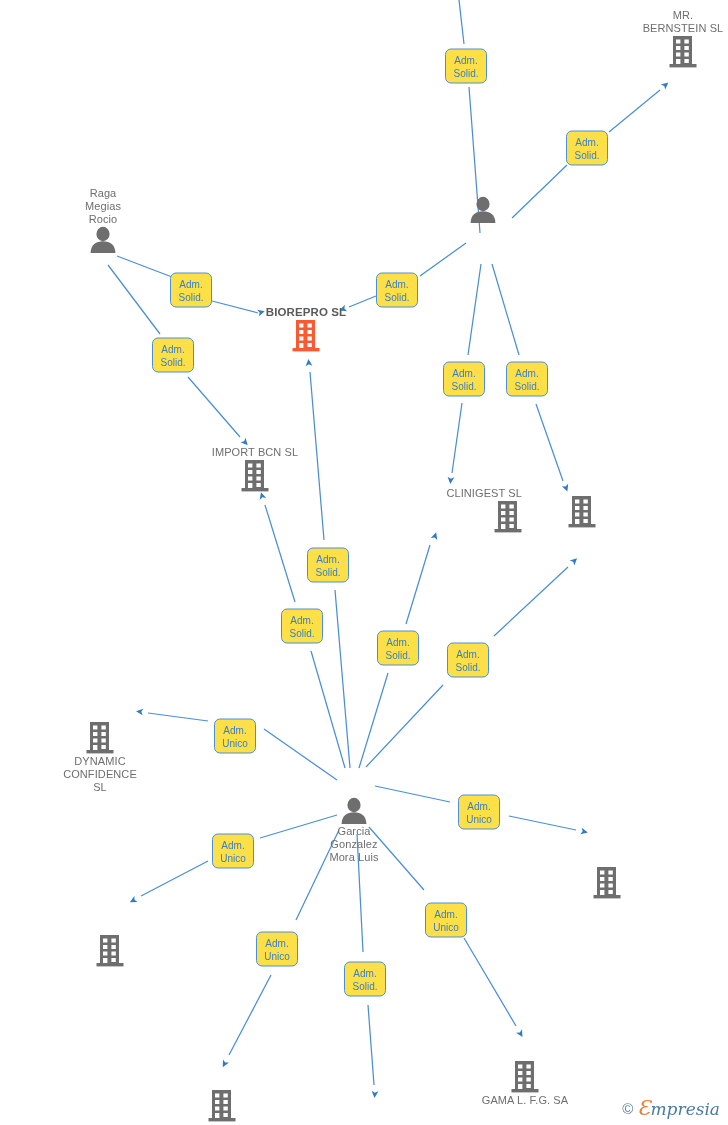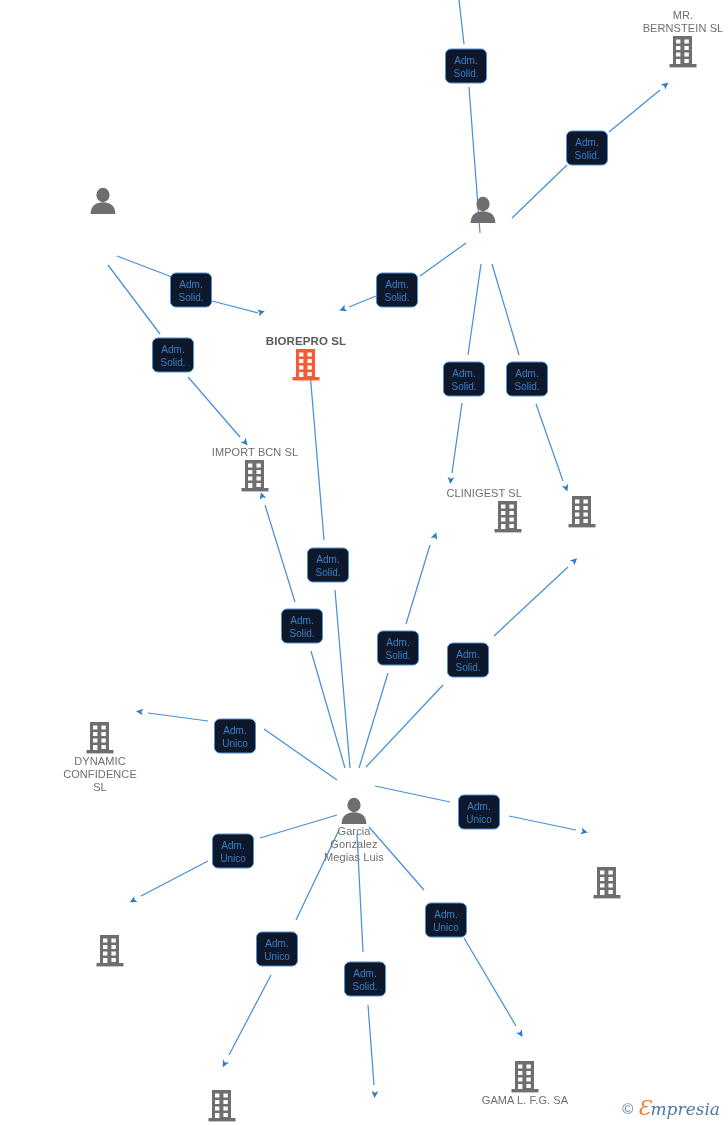--- a/index.html
+++ b/index.html
@@ -48,21 +48,21 @@
     font-size: 11.5px;
   }
   .node-icon {
     display: block;
     margin: 0 auto;
     line-height: 0;
   }
   .edge-label {
     position: absolute;
     transform: translate(-50%, -50%);
-    background: #0f172a;
+    background: #fde047;
     border: 1.3px solid #4a90d9;
     border-radius: 6px;
     color: #3a7fc4;
     font-size: 10px;
     line-height: 13px;
     padding: 4px 6px 3px 6px;
     text-align: center;
     white-space: pre-line;
     box-sizing: border-box;
     min-width: 42px;
@@ -135,41 +135,44 @@
         <path d="M0,-3.4 L7,0 L0,3.4 L1.7,0 Z" transform="translate(375,1091) rotate(94)" fill="#2f7cc4" stroke="none"></path>
         <path d="M 369 827 L 424 890 M 464 938 L 516 1026"></path>
         <path d="M0,-3.4 L7,0 L0,3.4 L1.7,0 Z" transform="translate(519,1031) rotate(60)" fill="#2f7cc4" stroke="none"></path>
         <path d="M 375 786 L 450 802 M 509 816 L 576 830"></path>
         <path d="M0,-3.4 L7,0 L0,3.4 L1.7,0 Z" transform="translate(581,831) rotate(12)" fill="#2f7cc4" stroke="none"></path>
       </g>
   </svg>
 
   <div id="nodes-layer">
       <div class="node" style="left: 103px; top: 187px;">
+        <div class="node-label person">Raga
+Megias
+Rocio</div>
         <span class="node-icon"><svg width="30" height="28" viewBox="0 0 30 28">
             <ellipse cx="15" cy="8" rx="6.6" ry="7.2" fill="#6E6E6E"></ellipse>
             <path d="M2.6 27 C2.6 18.6 8.2 15.2 15 15.2 C21.8 15.2 27.4 18.6 27.4 27 Z" fill="#6E6E6E"></path>
           </svg></span>
       </div>
       <div class="node" style="left: 483px; top: 196px;">
         <span class="node-icon"><svg width="30" height="28" viewBox="0 0 30 28">
             <ellipse cx="15" cy="8" rx="6.6" ry="7.2" fill="#6E6E6E"></ellipse>
             <path d="M2.6 27 C2.6 18.6 8.2 15.2 15 15.2 C21.8 15.2 27.4 18.6 27.4 27 Z" fill="#6E6E6E"></path>
           </svg></span>
       </div>
       <div class="node" style="left: 354px; top: 797px;">
         <span class="node-icon"><svg width="30" height="28" viewBox="0 0 30 28">
             <ellipse cx="15" cy="8" rx="6.6" ry="7.2" fill="#6E6E6E"></ellipse>
             <path d="M2.6 27 C2.6 18.6 8.2 15.2 15 15.2 C21.8 15.2 27.4 18.6 27.4 27 Z" fill="#6E6E6E"></path>
           </svg></span>
         <div class="node-label person">Garcia
 Gonzalez
-Megias Luis</div>
-      </div>
-      <div class="node" style="left: 306px; top: 306px; margin-top: 29px;">
+Mora Luis</div>
+      </div>
+      <div class="node" style="left: 306px; top: 306px;">
         <div class="node-label company highlight">BIOREPRO  SL</div>
         <span class="node-icon"><svg width="28" height="34" viewBox="0 0 28 34">
             <rect x="4" y="1" width="19" height="28" fill="#FA5A32"></rect>
             <rect x="0.5" y="29" width="27" height="3.4" fill="#FA5A32"></rect>
             <rect x="7" y="4.5" width="4.4" height="4" fill="#fff"></rect>
             <rect x="15.4" y="4.5" width="4.4" height="4" fill="#fff"></rect>
             <rect x="7" y="11" width="4.4" height="4" fill="#fff"></rect>
             <rect x="15.4" y="11" width="4.4" height="4" fill="#fff"></rect>
             <rect x="7" y="17.5" width="4.4" height="4" fill="#fff"></rect>
             <rect x="15.4" y="17.5" width="4.4" height="4" fill="#fff"></rect>

